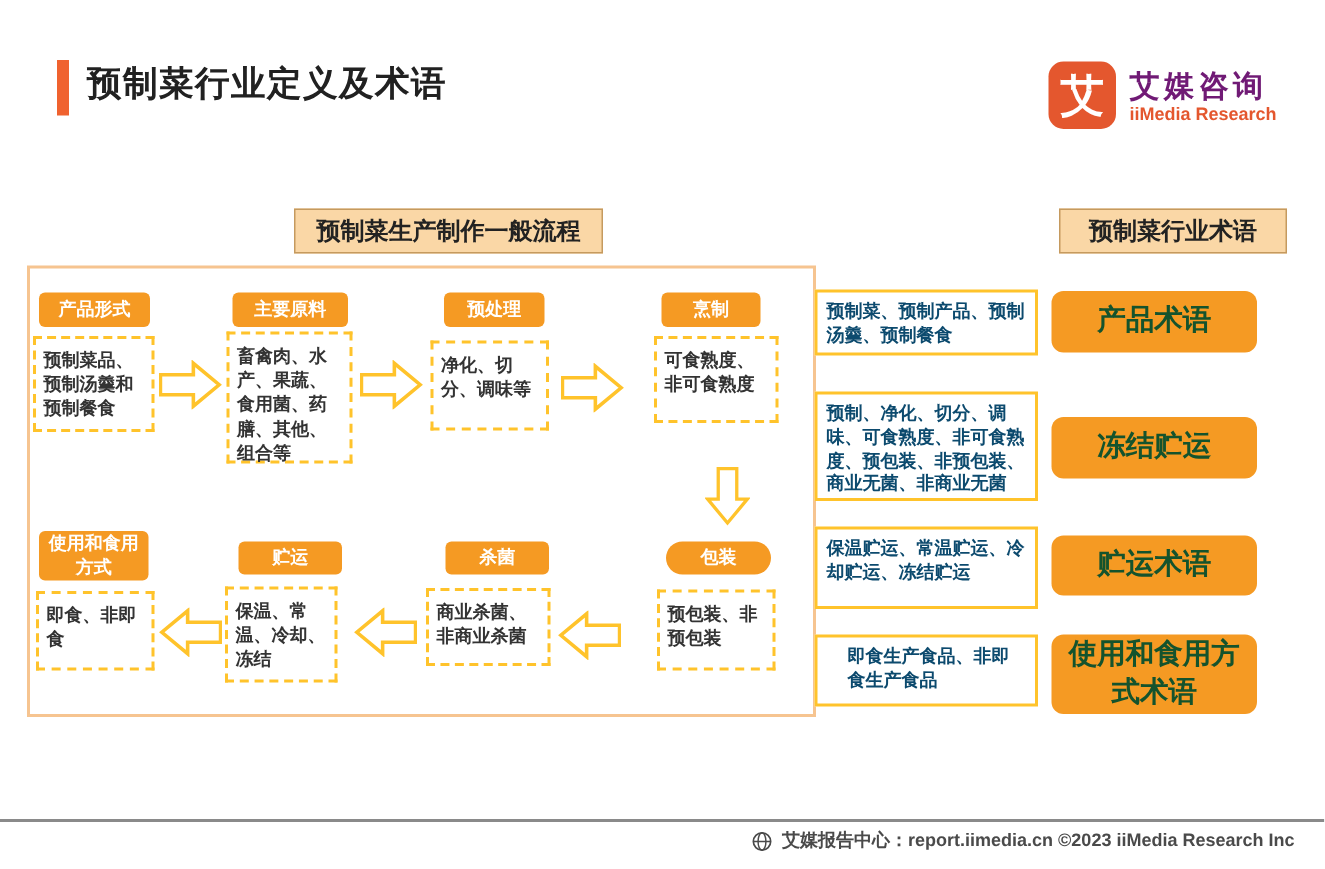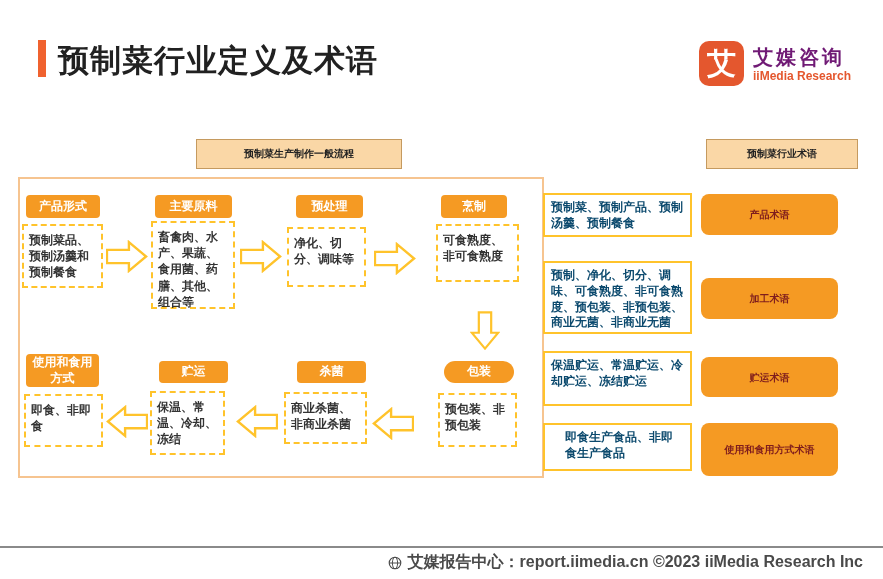--- a/index.html
+++ b/index.html
@@ -2,47 +2,47 @@
 <html><head>
 <meta charset="utf-8">
 <style>
   html,body{margin:0;padding:0;background:#ffffff;}
   .slide{
     position:relative;width:883px;height:579px;background:#ffffff;
     font-family:"Liberation Sans","DejaVu Sans",sans-serif;overflow:hidden;
   }
   
   .accent-bar{position:absolute;left:38px;top:40px;width:8px;height:37px;background:#F0622F;}
-  .main-title{position:absolute;left:58px;top:40px;font-size:31px;font-weight:bold;color:#212121;letter-spacing:1px;}
+  .main-title{position:absolute;left:58px;top:40px;font-size:23px;font-weight:bold;color:#212121;letter-spacing:1px;}
   .logo-icon{position:absolute;left:699px;top:41px;width:45px;height:45px;border-radius:10px;background:#E4572E;
     color:#fff;font-size:29px;font-weight:bold;display:flex;align-items:center;justify-content:center;}
   .logo-cn{position:absolute;left:753px;top:44px;font-size:20px;font-weight:bold;color:#701a75;letter-spacing:3px;}
   .logo-en{position:absolute;left:753px;top:69px;font-size:12px;font-weight:bold;color:#E4572E;}
   
   .section-title{position:absolute;background:#FAD7A6;border:1px solid #C59A5F;
-    font-size:10px;font-weight:bold;color:#222;display:flex;align-items:center;justify-content:center;text-align:center;}
+    font-size:16px;font-weight:bold;color:#222;display:flex;align-items:center;justify-content:center;text-align:center;}
   .flow-title{left:196px;top:139px;width:204px;height:28px;}
   .terms-title{left:706px;top:139px;width:150px;height:28px;}
   
   .flow-container{position:absolute;left:18px;top:177px;width:522px;height:297px;border:2px solid #F6C490;background:#fff;}
   
   .node-label{position:absolute;background:#F59A23;color:#ffffff;font-size:12px;font-weight:bold;
     border-radius:4px;display:flex;align-items:center;justify-content:center;text-align:center;line-height:1.3;padding:0 2px;box-sizing:border-box;}
   .dash-box{position:absolute;border:2px dashed #FFC32B;background:#fff;font-size:12px;font-weight:600;
     color:#333;padding:6px 5px;line-height:1.35;box-sizing:border-box;}
   .arrow{position:absolute;}
   
   .desc-box{position:absolute;border:2px solid #FFC32B;background:#fff;font-size:12px;font-weight:600;
     color:#0c4a6e;padding:5px 6px;line-height:1.32;box-sizing:border-box;}
-  .term-btn{position:absolute;left:701px;width:137px;background:#F59A23;color:#7f1d1d;font-size:10px;font-weight:bold;
+  .term-btn{position:absolute;left:701px;width:137px;background:#F59A23;color:#14532d;font-size:19px;font-weight:bold;
     border-radius:8px;display:flex;align-items:center;justify-content:center;text-align:center;line-height:1.3;padding:0 10px;box-sizing:border-box;}
   
   .footer-line{position:absolute;left:0;top:546px;width:883px;height:2px;background:#8a8a8a;}
   .footer{position:absolute;right:20px;top:552px;display:flex;align-items:center;gap:6px;
-    font-size:16px;color:#4a4a4a;font-weight:600;}
+    font-size:12px;color:#4a4a4a;font-weight:600;}
 </style>
 </head>
 <body>
 
 <div class="slide">
 
   <div class="accent-bar"></div>
   <div class="main-title">预制菜行业定义及术语</div>
   <div class="logo-icon">
     <span>艾</span>
@@ -98,21 +98,21 @@
   <svg class="arrow" style="left:372px;top:407px;" width="42" height="33" viewBox="0 0 44 34">
       <polygon points="43,10 20,10 20,2 2,17 20,32 20,24 43,24" fill="#ffffff" stroke="#FFC32B" stroke-width="2.5"></polygon>
     </svg>
 
   <div class="desc-box" style="left:543px;top:193px;width:149px;height:44px;">预制菜、预制产品、预制汤羹、预制餐食</div>
   <div class="desc-box" style="left:543px;top:261px;width:149px;height:73px;">预制、净化、切分、调味、可食熟度、非可食熟度、预包装、非预包装、商业无菌、非商业无菌</div>
   <div class="desc-box" style="left:543px;top:351px;width:149px;height:55px;">保温贮运、常温贮运、冷却贮运、冻结贮运</div>
   <div class="desc-box" style="left:543px;top:423px;width:149px;height:48px;padding-left:20px;">即食生产食品、非即食生产食品</div>
 
   <div class="term-btn" style="top:194px;height:41px;">产品术语</div>
-  <div class="term-btn" style="top:278px;height:41px;">加工术语</div>
+  <div class="term-btn" style="top:278px;height:41px;">冻结贮运</div>
   <div class="term-btn" style="top:357px;height:40px;">贮运术语</div>
   <div class="term-btn" style="top:423px;height:53px;">使用和食用方式术语</div>
 
   <div class="footer-line"></div>
   <div class="footer">
     <svg width="14" height="14" viewBox="0 0 16 16">
       <circle cx="8" cy="8" r="6.6" fill="none" stroke="#4a4a4a" stroke-width="1.3"></circle>
       <ellipse cx="8" cy="8" rx="3" ry="6.6" fill="none" stroke="#4a4a4a" stroke-width="1.1"></ellipse>
       <line x1="1.4" y1="8" x2="14.6" y2="8" stroke="#4a4a4a" stroke-width="1.1"></line>
     </svg>

